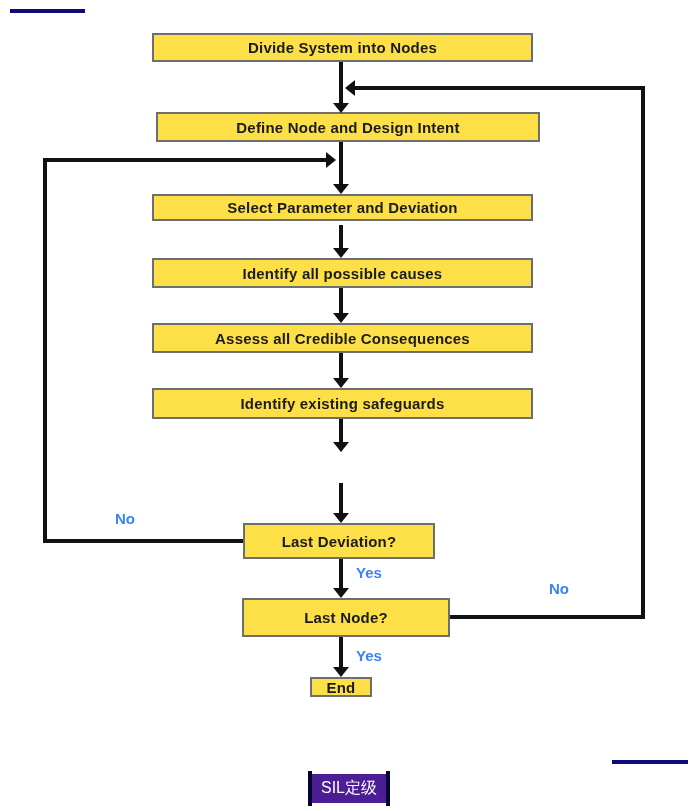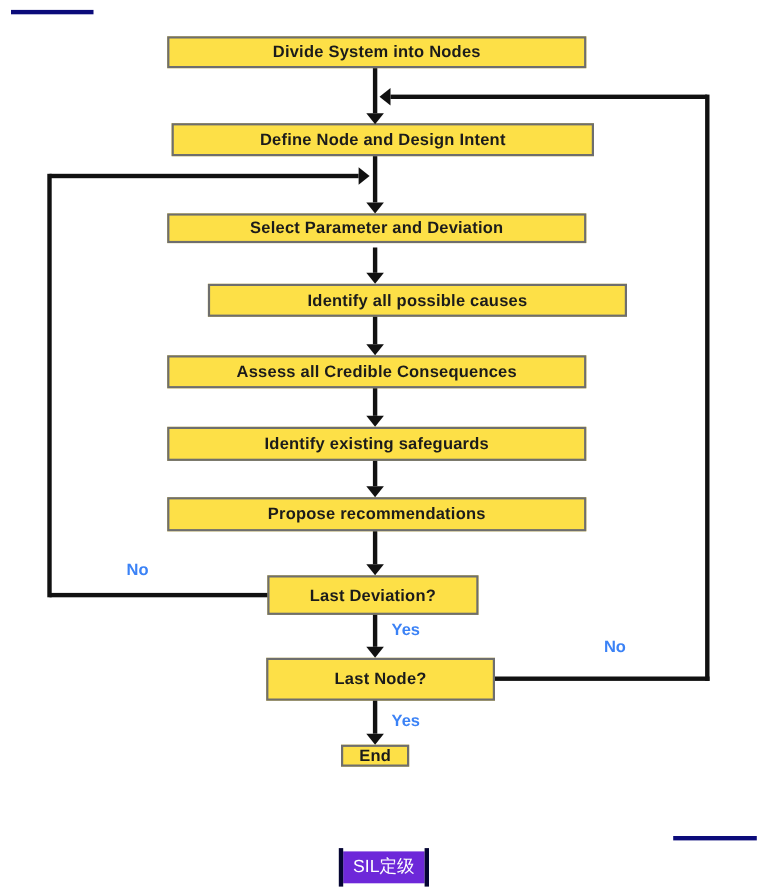--- a/index.html
+++ b/index.html
@@ -83,21 +83,21 @@
   
   .navy-rule { position: absolute; background: #0b0b7a; }
 
   
   .sil-badge {
     position: absolute;
     left: 312px;
     top: 774px;
     height: 29px;
     padding: 0 9px;
-    background: #6d28d9;
+    background: #4c1d95;
     color: #ffffff;
     font-size: 16px;
     font-weight: normal;
     display: flex;
     align-items: center;
     justify-content: center;
     white-space: nowrap;
   }
   .sil-badge::before, .sil-badge::after {
     content: '';
@@ -117,27 +117,26 @@
 
   <div class="navy-rule" style="left:10px; top:9px; width:75px; height:4px;"></div>
   <div class="navy-rule" style="left:612px; top:760px; width:76px; height:4px;"></div>
 
   <div class="node" style="left:152px; top:33px;  width:381px; height:29px;">Divide System into Nodes</div>
 
   <div class="node" style="left:156px; top:112px; width:384px; height:30px;">Define Node and Design Intent</div>
 
   <div class="node" style="left:152px; top:194px; width:381px; height:27px;">Select Parameter and Deviation</div>
 
-  <div class="node" style="left:152px; top:258px; width:381px; height:30px;margin-left:37px;">Identify all possible causes</div>
+  <div class="node" style="left:152px; top:258px; width:381px; height:30px;">Identify all possible causes</div>
 
   <div class="node" style="left:152px; top:323px; width:381px; height:30px;">Assess all Credible Consequences</div>
 
   <div class="node" style="left:152px; top:388px; width:381px; height:31px;">Identify existing safeguards</div>
 
-  <div class="node" style="left:152px; top:452px; width:381px; height:31px;">Propose recommendations</div>
 
   <div class="node" style="left:243px; top:523px; width:192px; height:36px;">Last Deviation?</div>
 
   <div class="node" style="left:242px; top:598px; width:208px; height:39px;">Last Node?</div>
 
   <div class="node" style="left:310px; top:677px; width:62px; height:20px;">End</div>
 
   <div class="varrow" style="left:339px; top:62px;  height:41px;"></div>
   <div class="varrow" style="left:339px; top:142px; height:42px;"></div>
   <div class="varrow" style="left:339px; top:225px; height:23px;"></div>

